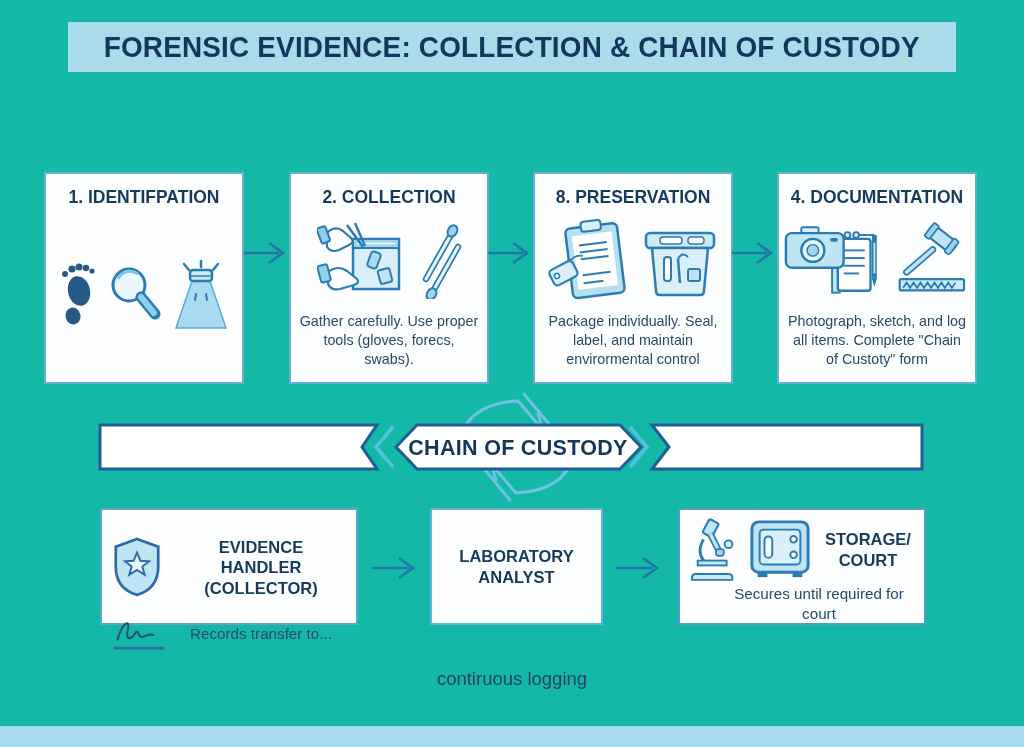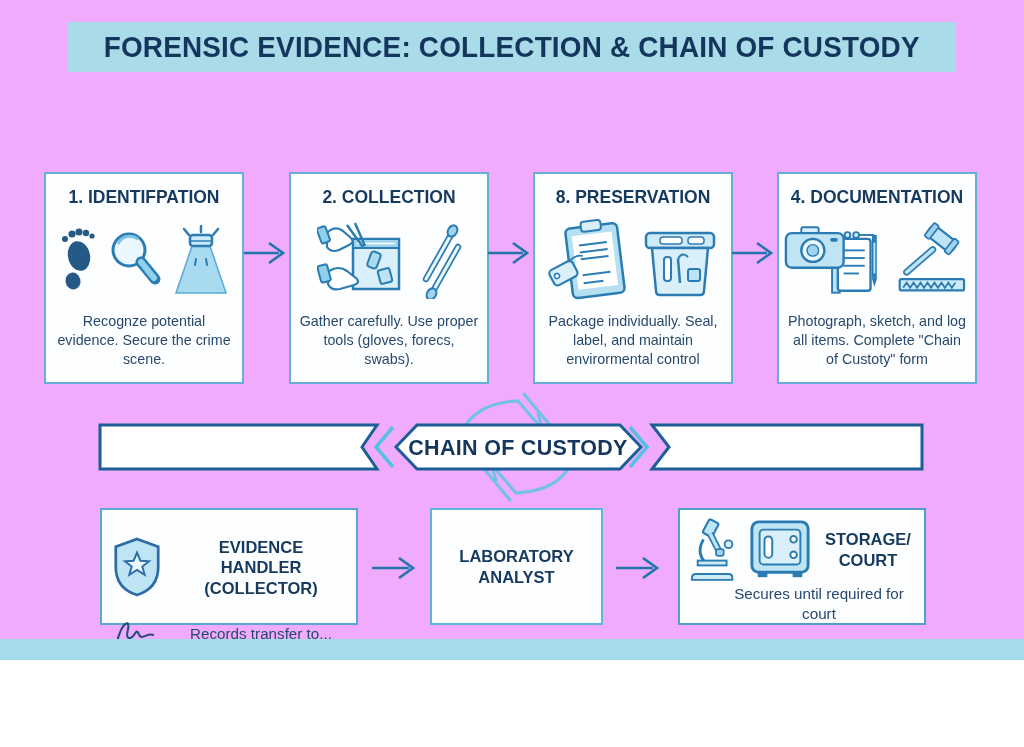--- a/index.html
+++ b/index.html
@@ -1,16 +1,16 @@
 <!DOCTYPE html>
 <html><head>
 <meta charset="utf-8">
 <style>
   html,body{margin:0;padding:0;background:#ffffff;}
-  .canvas{position:relative;width:1024px;height:660px;background:#f0abfc;overflow:hidden;
+  .canvas{position:relative;width:1024px;height:747px;background:#14b8a6;overflow:hidden;
           font-family:"Liberation Sans",sans-serif;color:#15395e;}
 
   
   .title-banner{position:absolute;left:68px;top:22px;width:888px;height:50px;
                 background:#a9dbe9;display:flex;align-items:center;justify-content:center;}
   .title-banner h1{margin:0;font-size:30px;font-weight:bold;color:#14365c;
                    white-space:nowrap;letter-spacing:.2px;transform:scaleX(.93);}
 
   
   .step-box{position:absolute;top:172px;width:200px;height:212px;background:#fdfeff;
@@ -80,21 +80,20 @@
         <line x1="12" y1="4" x2="17" y2="10" stroke="#2c7cb4" stroke-width="2.5" stroke-linecap="round"></line>
         <line x1="29" y1="1" x2="29" y2="7" stroke="#2c7cb4" stroke-width="2.5" stroke-linecap="round"></line>
         <line x1="46" y1="4" x2="41" y2="10" stroke="#2c7cb4" stroke-width="2.5" stroke-linecap="round"></line>
         <polygon points="20,21 38,21 54,68 4,68" fill="#a8daf0" stroke="#5aa9d6" stroke-width="1.5"></polygon>
         <rect x="18" y="10" width="22" height="11" rx="3" fill="#cdeaf7" stroke="#2c7cb4" stroke-width="2.5"></rect>
         <line x1="18" y1="16" x2="40" y2="16" stroke="#2c7cb4" stroke-width="1.5"></line>
         <line x1="24" y1="34" x2="23" y2="40" stroke="#2c7cb4" stroke-width="2" stroke-linecap="round"></line>
         <line x1="34" y1="34" x2="35" y2="40" stroke="#2c7cb4" stroke-width="2" stroke-linecap="round"></line>
       </svg>
     </div>
-    <p class="step-desc">Recognze potential evidence. Secure the crime scene.</p>
   </section>
 
   <svg class="flow-arrow" style="left:243px;top:238px" width="46" height="30" viewBox="0 0 46 30">
     <line x1="1" y1="15" x2="36" y2="15" stroke="#2274aa" stroke-width="2.6"></line>
     <polyline points="26,5 40,15 26,25" fill="none" stroke="#2274aa" stroke-width="2.6"></polyline>
   </svg>
 
   <section class="step-box" style="left:289px">
     <h2 class="step-heading">2. COLLECTION</h2>
     <div class="step-icons">

